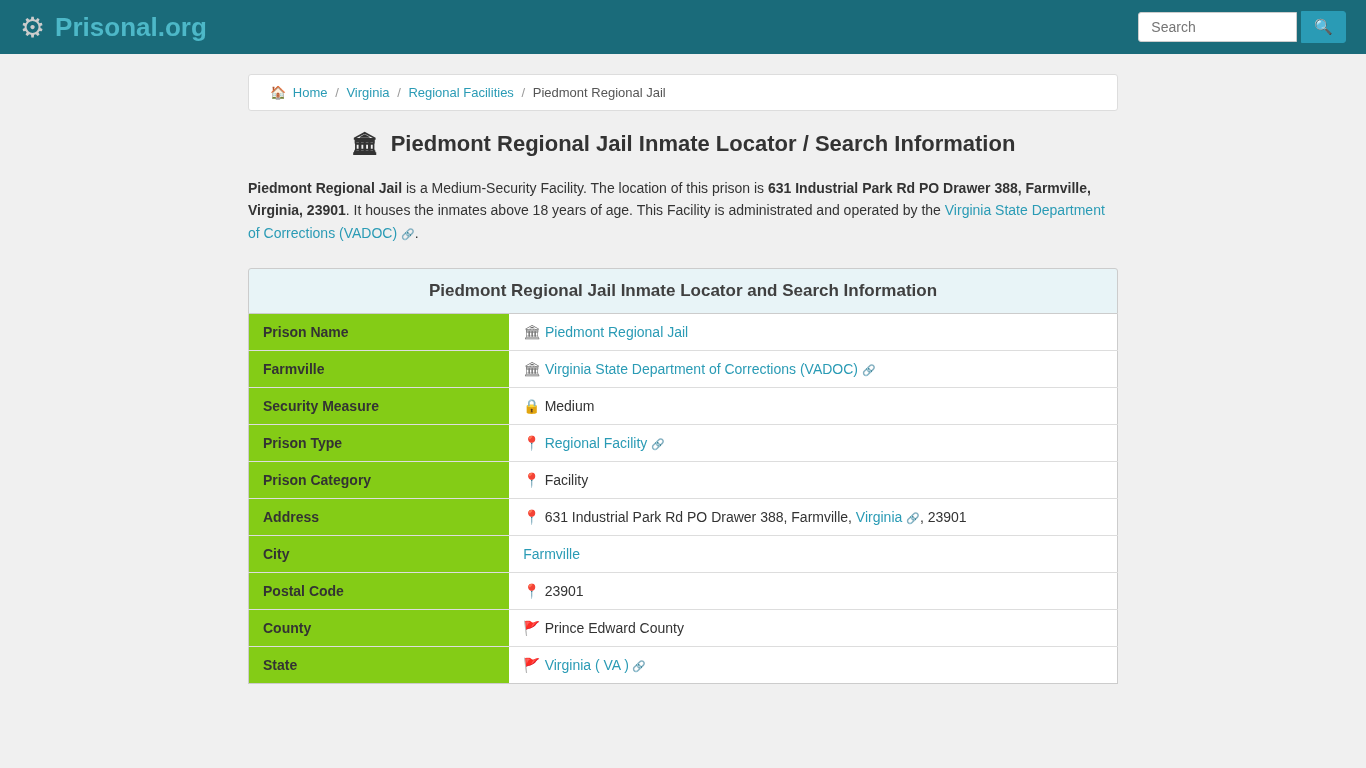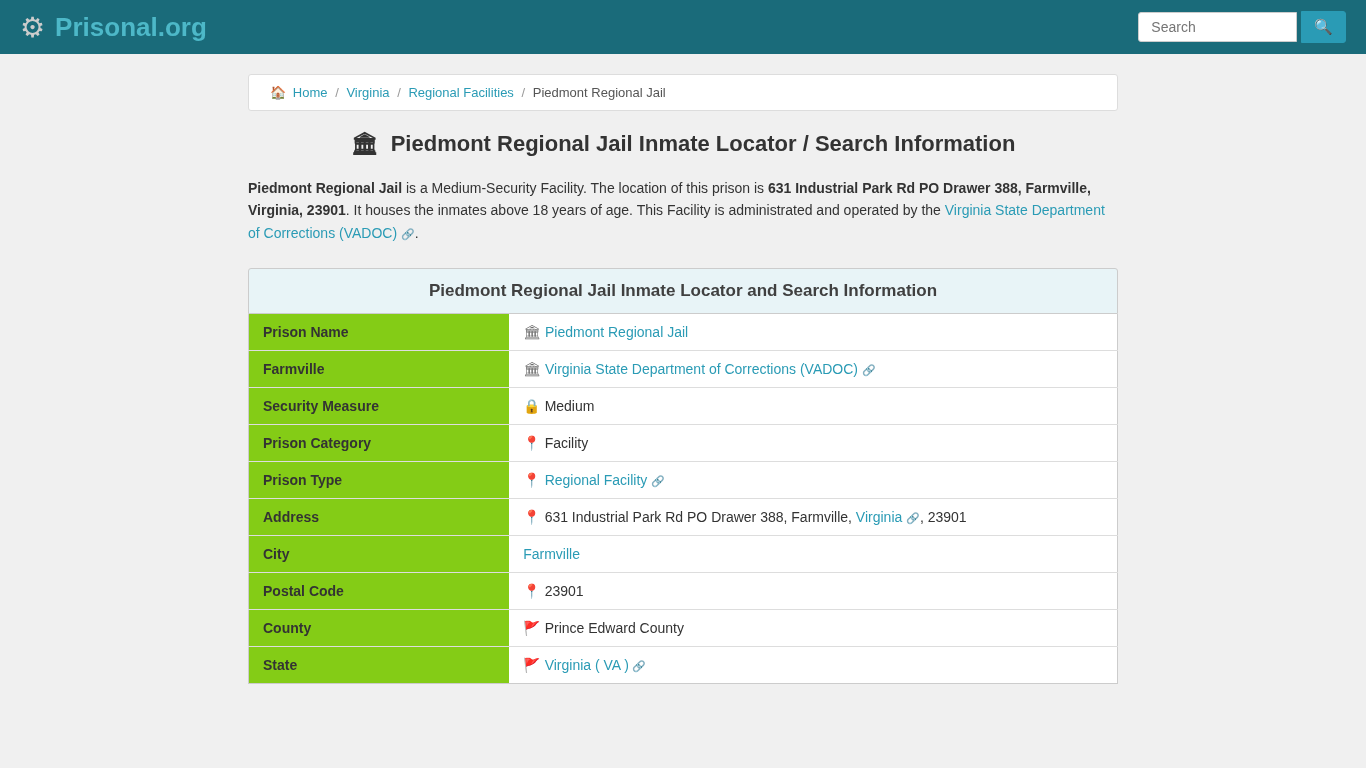--- a/index.html
+++ b/index.html
@@ -202,28 +202,28 @@
         </tr>
         <tr>
           <td>Farmville</td>
           <td><span class="cell-icon">🏛</span><a href="#">Virginia State Department of Corrections (VADOC)</a> <span style="font-size:11px;">🔗</span></td>
         </tr>
         <tr>
           <td>Security Measure</td>
           <td><span class="cell-icon">🔒</span><span>Medium</span></td>
         </tr>
         <tr>
+          <td>Prison Type</td>
+          <td><span class="cell-icon">📍</span><a href="#">Regional Facility</a> <span style="font-size:11px;">🔗</span></td>
+        </tr>
+        <tr>
           <td>Prison Category</td>
           <td><span class="cell-icon">📍</span><span>Facility</span></td>
         </tr>
         <tr>
-          <td>Prison Type</td>
-          <td><span class="cell-icon">📍</span><a href="#">Regional Facility</a> <span style="font-size:11px;">🔗</span></td>
-        </tr>
-        <tr>
           <td>Address</td>
           <td><span class="cell-icon">📍</span>631 Industrial Park Rd PO Drawer 388, Farmville, <a href="#">Virginia</a> <span style="font-size:11px;">🔗</span>, 23901</td>
         </tr>
         <tr>
           <td>City</td>
           <td><a href="#">Farmville</a></td>
         </tr>
         <tr>
           <td>Postal Code</td>
           <td><span class="cell-icon">📍</span><span>23901</span></td>

